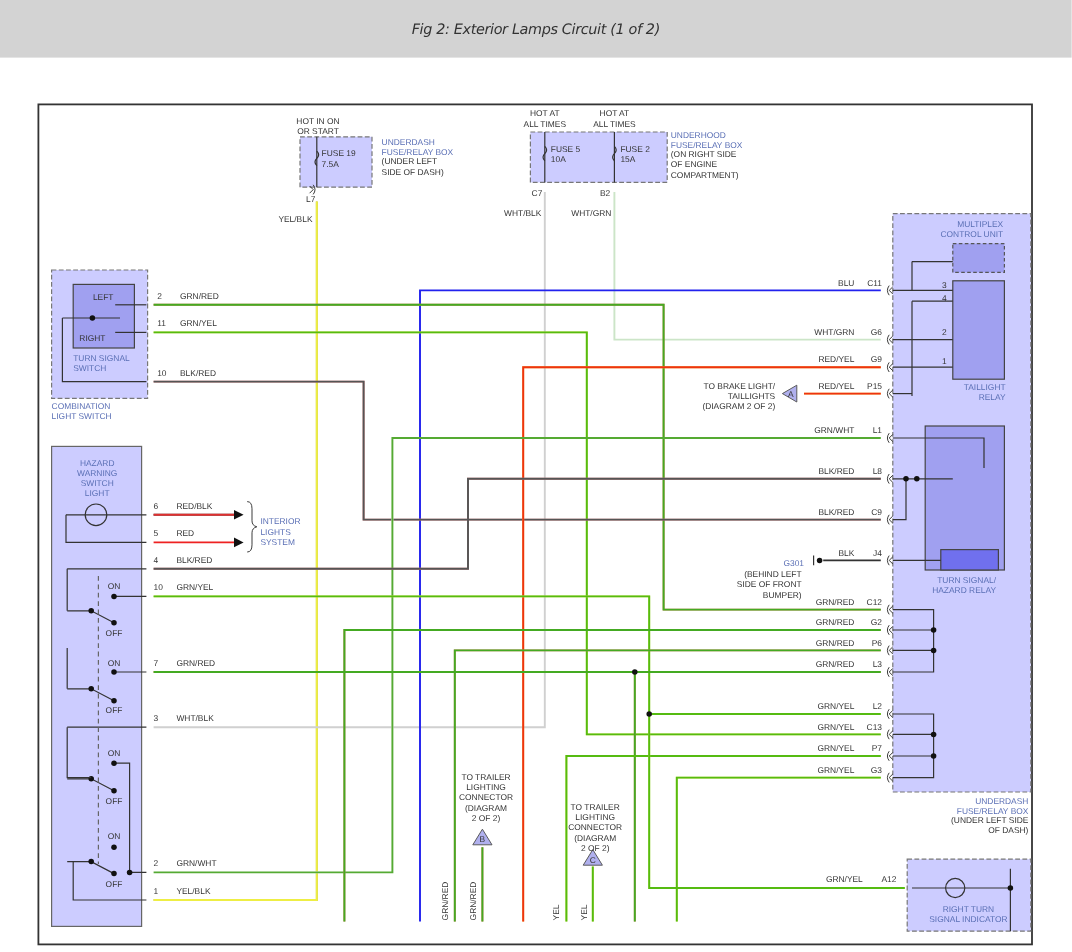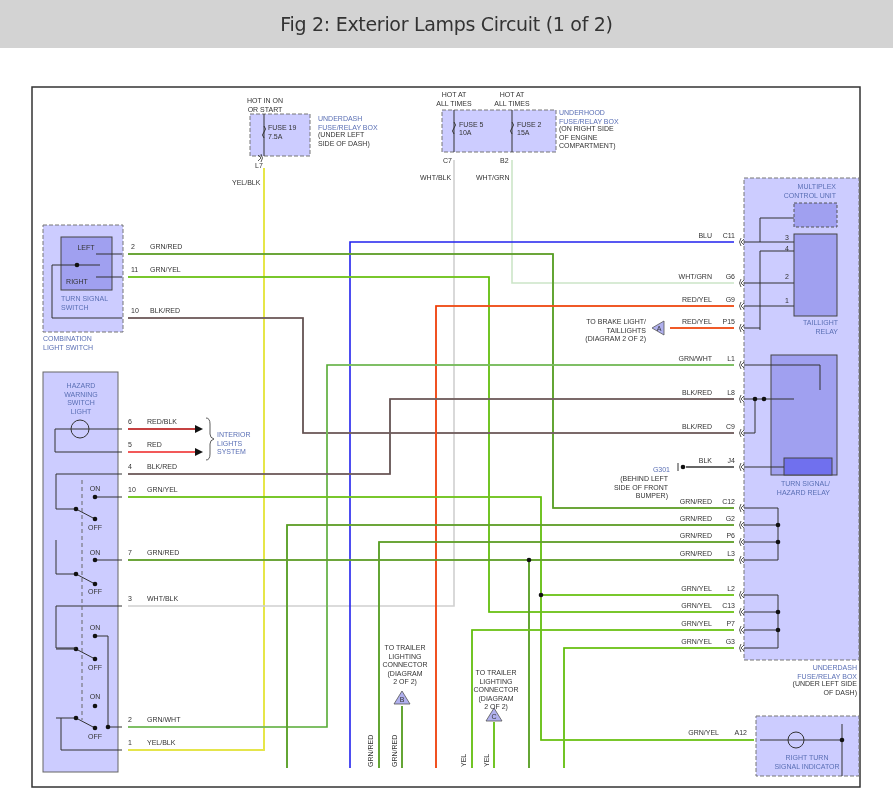--- a/index.html
+++ b/index.html
@@ -1,18 +1,18 @@
 <!DOCTYPE html>
 <html><head>
 <meta charset="utf-8">
 <style>
   html,body{margin:0;padding:0;background:#fff;}
   body{width:893px;height:793px;overflow:hidden;position:relative;font-family:"Liberation Sans",sans-serif;}
   .header{position:absolute;left:0;top:0;width:893px;height:48px;background:#d3d3d3;display:flex;align-items:center;justify-content:center;}
-  .header h1{margin:0;font-family:"DejaVu Sans",sans-serif;font-weight:normal;font-size:19px;color:#333;letter-spacing:-0.3px;}
+  .header h1{margin:0;font-family:"DejaVu Sans",sans-serif;font-weight:normal;font-size:12px;color:#333;letter-spacing:-0.3px;font-style:italic;}
   svg{position:absolute;left:0;top:0;}
   .t{font-family:"Liberation Sans",sans-serif;font-size:7px;fill:#333;}
   .tb{font-family:"Liberation Sans",sans-serif;font-size:7px;fill:#5a6fb5;}
   .w{fill:none;stroke-width:1.6;}
 </style>
 </head>
 <body>
 
 <div class="header">
   <h1>Fig 2: Exterior Lamps Circuit (1 of 2)</h1>

